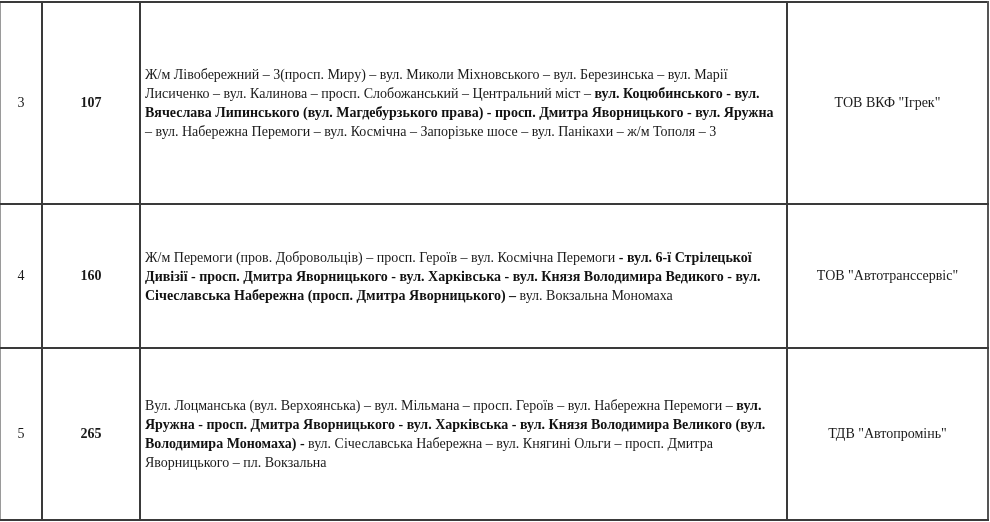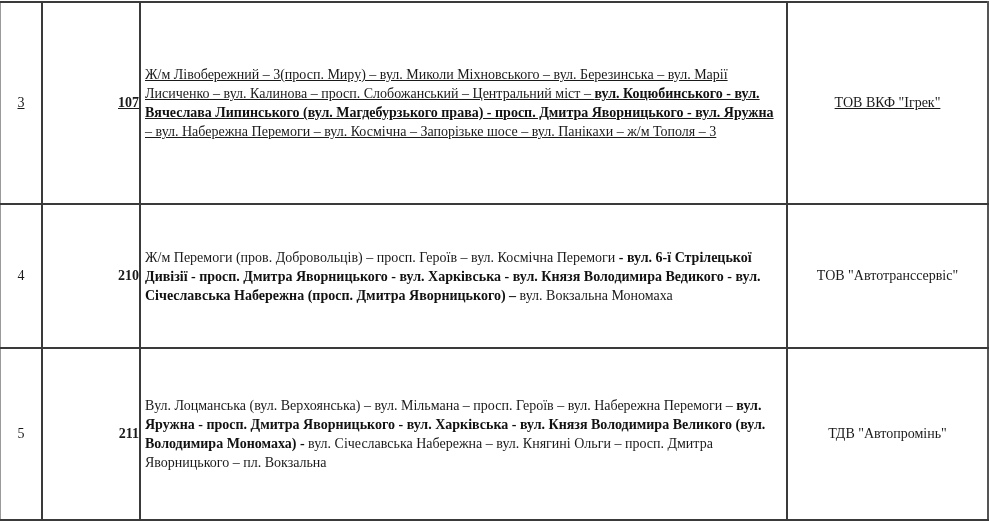--- a/index.html
+++ b/index.html
@@ -3,53 +3,53 @@
 <meta charset="utf-8">
 <style>
   html, body { margin: 0; padding: 0; background: #ffffff; }
   body { width: 990px; height: 522px; overflow: hidden; position: relative;
          font-family: "Liberation Serif", "DejaVu Serif", serif; color: #1a1a1a; }
   table.routes { position: absolute; left: 0; top: 1px; border-collapse: collapse;
                  table-layout: fixed; width: 989px; }
   table.routes td { border: 2px solid #3a3a3a; padding: 0; vertical-align: middle; }
   table.routes td.c-num { border-left: 1px solid #9a9a9a; }
   table.routes td.c-op { border-right: 2px solid #555; }
-  tr.r1 td { height: 200px; text-decoration: underline; }
+  tr.r1 td { height: 200px; }
   tr.r2 td { height: 142px; }
   tr.r3 td { height: 170px; margin-left: 16px; }
   .c-num { width: 40px; text-align: center; font-size: 14px; }
-  .c-route { width: 96px; text-align: right; font-size: 14px; font-weight: bold; }
+  .c-route { width: 96px; text-align: center; font-size: 14px; font-weight: bold; }
   .c-desc { width: 645px; font-size: 14px; line-height: 19px; }
   .c-desc .txt { padding: 0 6px 0 4px; }
   .c-op { text-align: center; font-size: 14px; }
   b { font-weight: bold; color: #111; }
 </style>
 </head>
 <body>
 
 <table class="routes">
   <tbody>
     <tr class="r1">
       <td class="c-num">3</td>
       <td class="c-route">107</td>
       <td class="c-desc">
         <div class="txt"><span>Ж/м Лівобережний – 3(просп. Миру) – вул. Миколи Міхновського – вул. Березинська – вул. Марії Лисиченко – вул. Калинова – просп. Слобожанський – Центральний міст – </span><b>вул. Коцюбинського - вул. Вячеслава Липинського (вул. Магдебурзького права) - просп. Дмитра Яворницького - вул. Яружна</b><span> – вул. Набережна Перемоги – вул. Космічна – Запорізьке шосе – вул. Панікахи – ж/м Тополя – 3</span></div>
       </td>
       <td class="c-op">ТОВ ВКФ "Ігрек"</td>
     </tr>
     <tr class="r2">
       <td class="c-num">4</td>
-      <td class="c-route">210</td>
+      <td class="c-route">160</td>
       <td class="c-desc">
         <div class="txt"><span>Ж/м Перемоги (пров. Добровольців) – просп. Героїв – вул. Космічна Перемоги </span><b>- вул. 6-ї Стрілецької Дивізії - просп. Дмитра Яворницького - вул. Харківська - вул. Князя Володимира Ведикого - вул. Січеславська Набережна (просп. Дмитра Яворницького) –</b><span> вул. Вокзальна Мономаха</span></div>
       </td>
       <td class="c-op">ТОВ "Автотранссервіс"</td>
     </tr>
     <tr class="r3">
       <td class="c-num">5</td>
-      <td class="c-route">211</td>
+      <td class="c-route">265</td>
       <td class="c-desc">
         <div class="txt"><span>Вул. Лоцманська (вул. Верхоянська) – вул. Мільмана – просп. Героїв – вул. Набережна Перемоги – </span><b>вул. Яружна - просп. Дмитра Яворницького - вул. Харківська - вул. Князя Володимира Великого (вул. Володимира Мономаха) -</b><span> вул. Січеславська Набережна – вул. Княгині Ольги – просп. Дмитра Яворницького – пл. Вокзальна</span></div>
       </td>
       <td class="c-op">ТДВ "Автопромінь"</td>
     </tr>
   </tbody>
 </table>
 
 </body></html>

